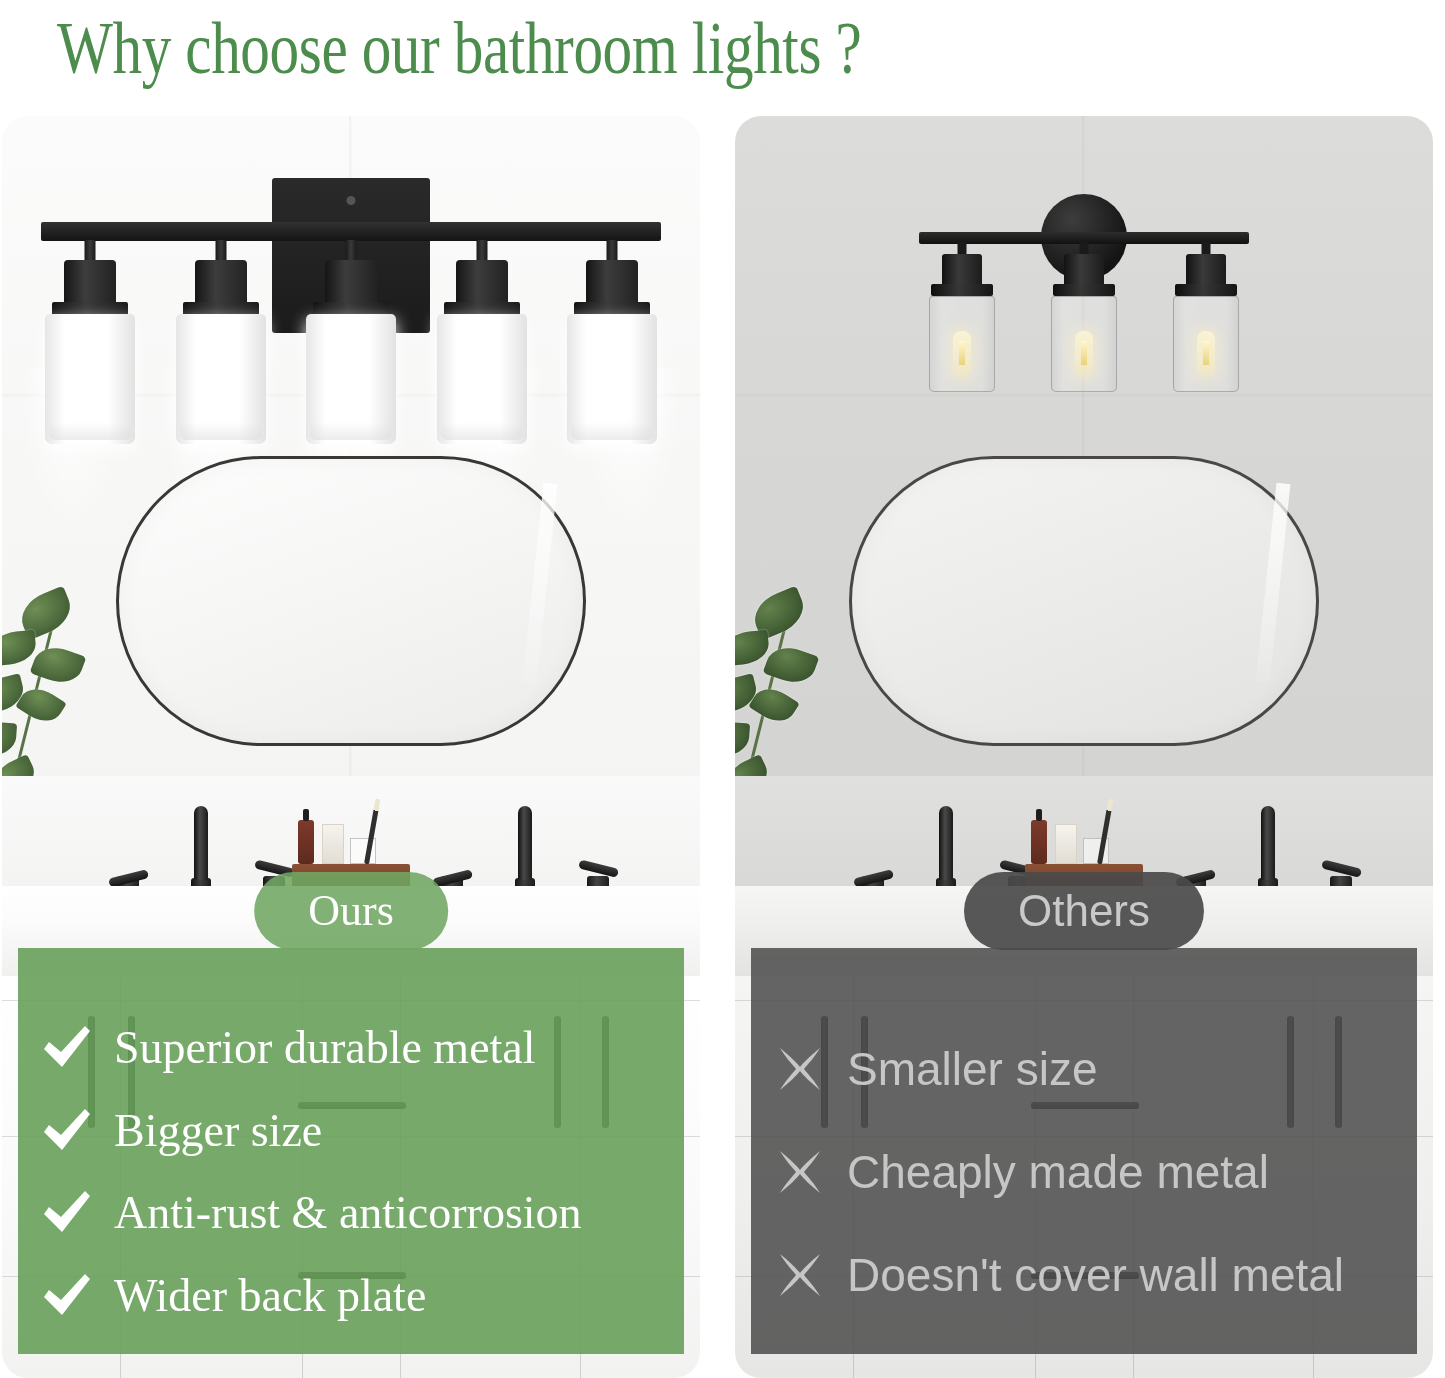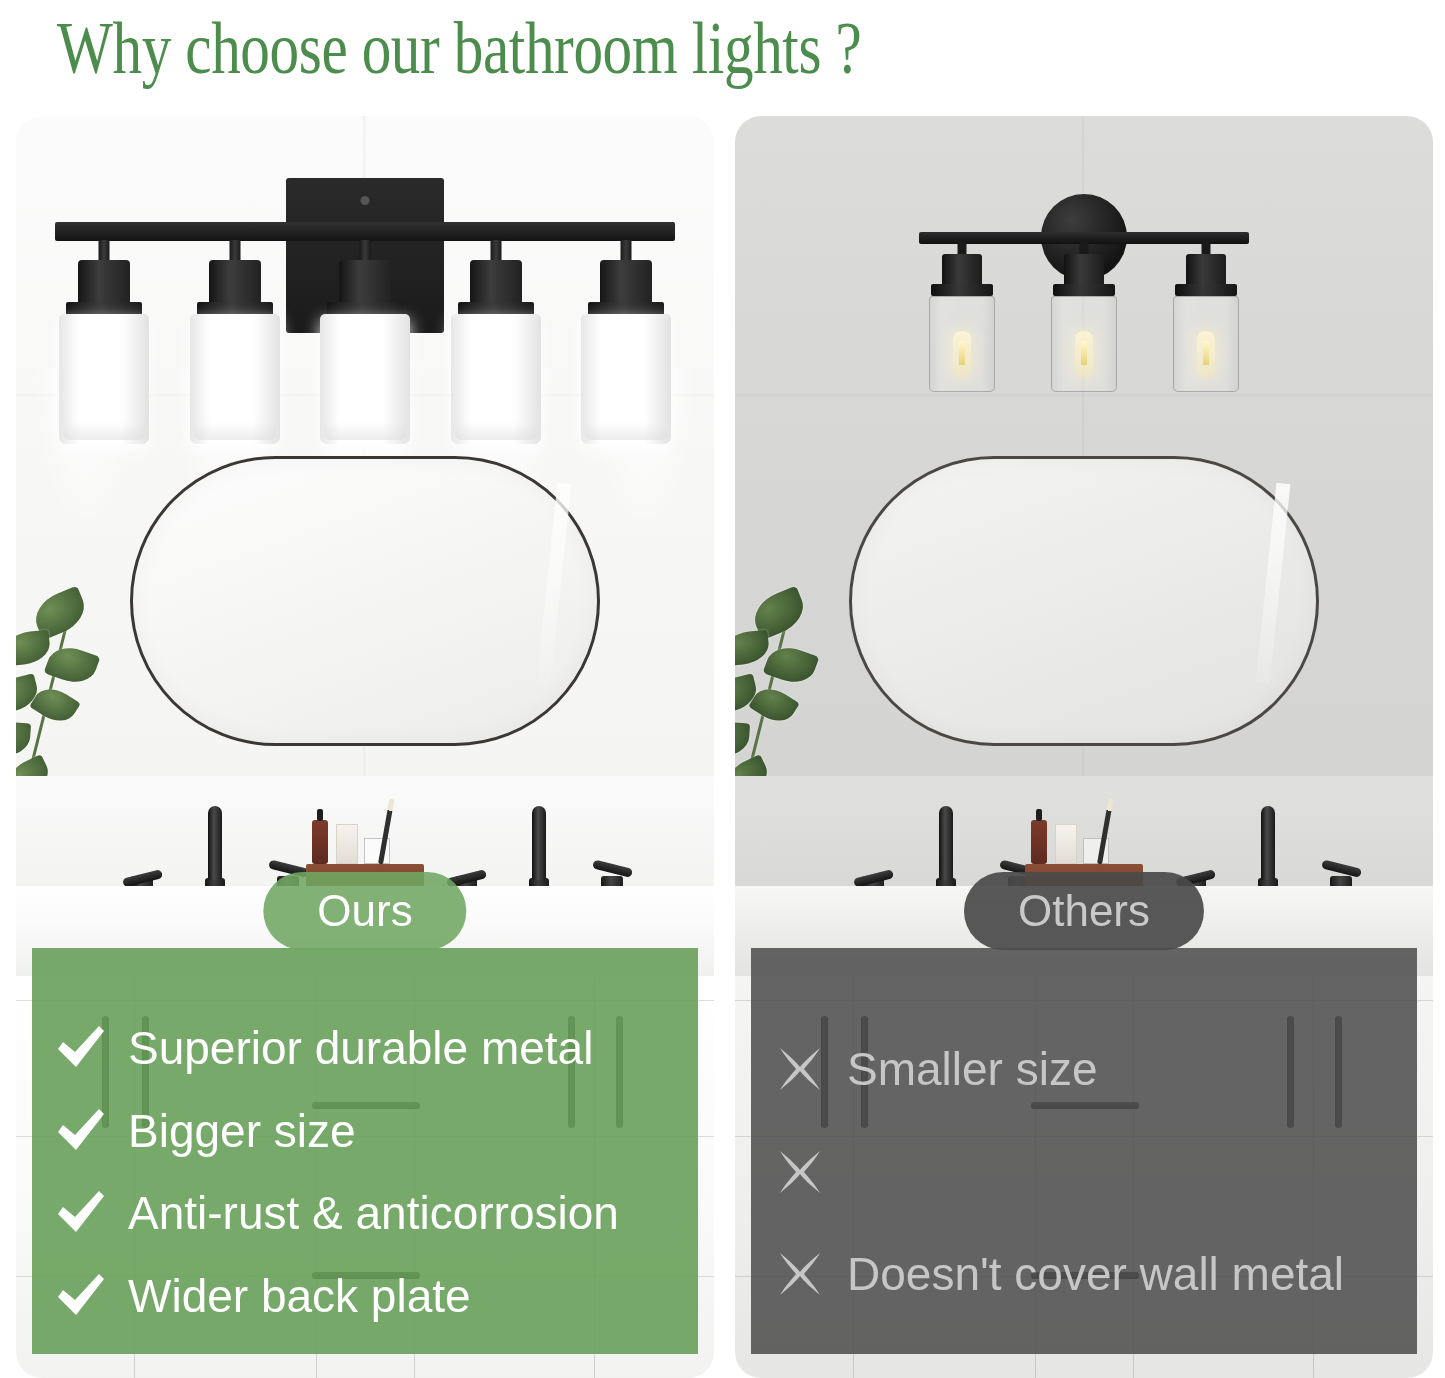--- a/index.html
+++ b/index.html
@@ -38,21 +38,21 @@
     left: 0; top: 96px;
     width: 1445px; height: 1282px;
   }
   .panel {
     position: absolute;
     top: 20px;
     width: 698px; height: 1262px;
     border-radius: 26px;
     overflow: hidden;
   }
-  .panel.left  { left: 16px; }
+  .panel.left  { left: 2px; font-family: Liberation Serif, serif; }
   .panel.right { left: 735px; }
 
   
   .scene { position: absolute; inset: 0; }
 
   .wall {
     position: absolute; left: 0; top: 0;
     width: 100%; height: 74%;
     background:
       linear-gradient(180deg,#fbfbfb 0%,#f7f7f6 40%,#f2f2f1 100%);
@@ -640,20 +640,21 @@
           </svg>
         </span>
         <span class="ftext">Smaller size</span>
       </div>
       <div class="frow">
         <span class="mark">
           <svg width="52" height="46" viewBox="0 0 52 46" aria-hidden="true">
             <path d="M6 2 C16 10 22 16 26 21 C30 16 36 10 46 2 C40 12 34 18 30 23 C34 28 40 34 46 44 C36 36 30 30 26 25 C22 30 16 36 6 44 C12 34 18 28 22 23 C18 18 12 12 6 2 Z" fill="#c6c6c6"></path>
           </svg>
         </span>
+        <span class="ftext">Cheaply made metal</span>
       </div>
       <div class="frow">
         <span class="mark">
           <svg width="52" height="46" viewBox="0 0 52 46" aria-hidden="true">
             <path d="M6 2 C16 10 22 16 26 21 C30 16 36 10 46 2 C40 12 34 18 30 23 C34 28 40 34 46 44 C36 36 30 30 26 25 C22 30 16 36 6 44 C12 34 18 28 22 23 C18 18 12 12 6 2 Z" fill="#c6c6c6"></path>
           </svg>
         </span>
         <span class="ftext">Doesn't cover wall metal</span>
       </div>
     </div>

